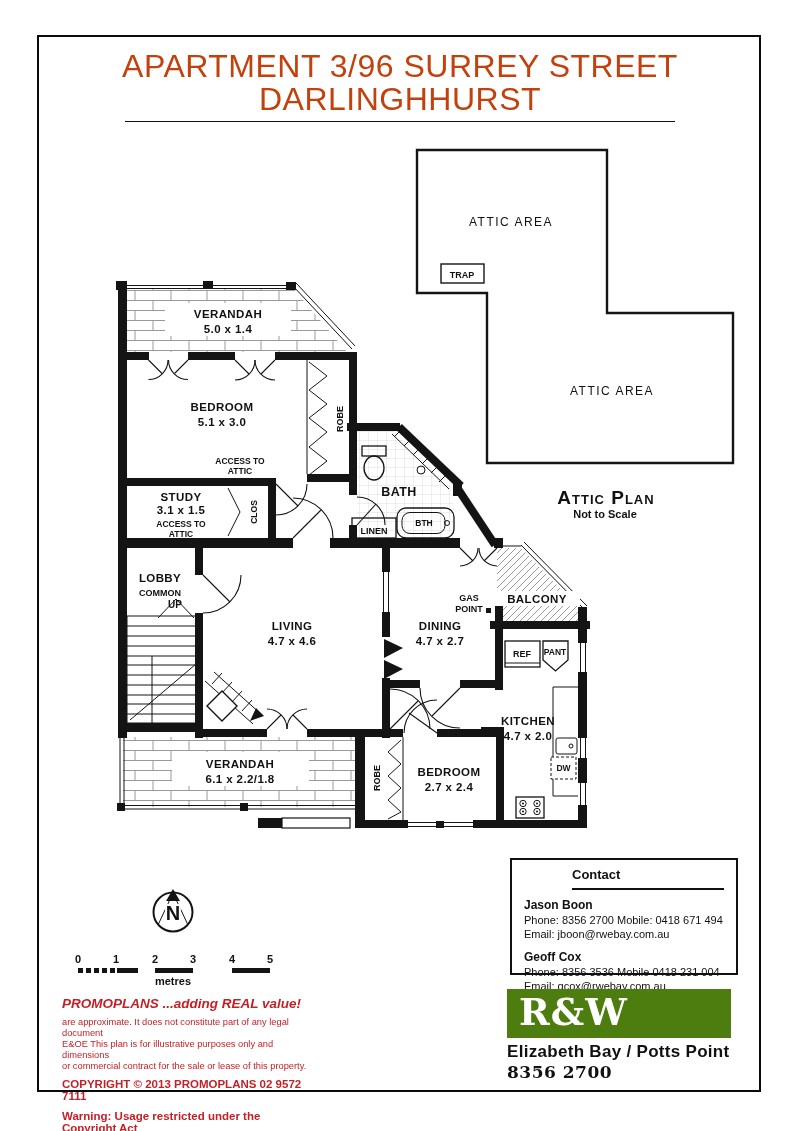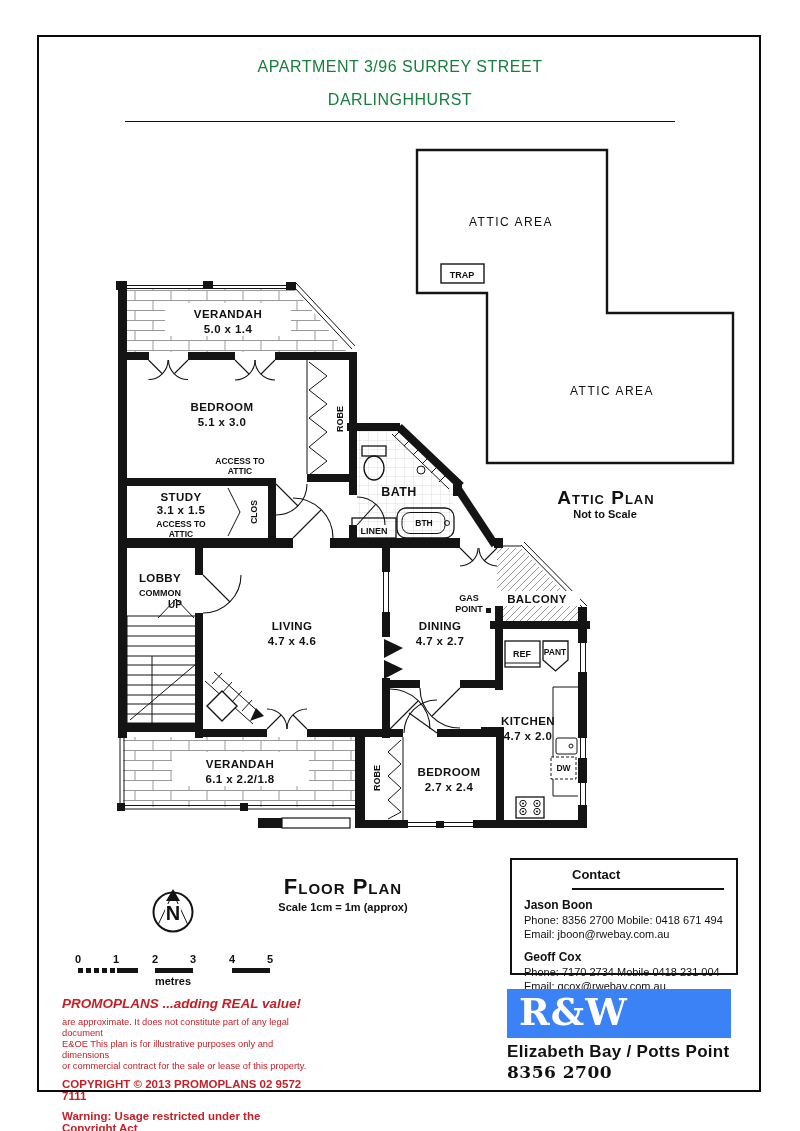--- a/index.html
+++ b/index.html
@@ -1,20 +1,20 @@
 <!DOCTYPE html>
 <html><head>
 <meta charset="utf-8">
 <style>
   html,body{margin:0;padding:0;background:#fff;}
   .page{position:relative;width:800px;height:1131px;background:#fff;overflow:hidden;
         font-family:"Liberation Sans",sans-serif;color:#111;}
   .frame{position:absolute;left:37px;top:35px;width:720px;height:1053px;border:2.5px solid #0a0a0a;}
   .title-block{position:absolute;left:100px;top:50px;width:600px;text-align:center;
-        font-size:16px;letter-spacing:.5px;line-height:33px;color:#15803d;}
+        font-size:32px;letter-spacing:.5px;line-height:33px;color:#c2410c;}
   .title-rule{position:absolute;left:125px;top:121px;width:550px;border-top:1.5px solid #111;}
   svg{position:absolute;left:0;top:0;}
   .wall{fill:#141414;}
   .wline{stroke:#141414;stroke-width:8;}
   .thin{stroke:#141414;stroke-width:1.3;fill:none;}
   .thin2{stroke:#141414;stroke-width:1;fill:none;}
   .arc{stroke:#141414;stroke-width:1.1;fill:none;}
   .t-room{font:bold 11.5px "Liberation Sans",sans-serif;letter-spacing:.4px;text-anchor:middle;fill:#111;}
   .t-sm{font:bold 9px "Liberation Sans",sans-serif;text-anchor:middle;fill:#111;}
   .t-xs{font:bold 8.5px "Liberation Sans",sans-serif;text-anchor:middle;fill:#111;}
@@ -23,21 +23,21 @@
   .t-note{font:bold 11px "Liberation Sans",sans-serif;text-anchor:middle;fill:#111;}
   .t-n{font:bold 20px "Liberation Sans",sans-serif;text-anchor:middle;fill:#111;paint-order:stroke;stroke:#fff;stroke-width:4px;}
   .fp-caption{position:absolute;left:237px;top:874px;width:212px;text-align:center;}
   .fp-caption .l1{font-weight:bold;font-size:22px;font-variant:small-caps;letter-spacing:1px;}
   .fp-caption .l2{font-weight:bold;font-size:11px;margin-top:1px;}
   .contact-box{position:absolute;left:510px;top:858px;width:228px;height:117px;border:2px solid #111;
         box-sizing:border-box;padding:8px 12px;font-size:11px;line-height:14px;}
   .contact-box .head{font-weight:bold;font-size:13px;border-bottom:2px solid #111;padding-bottom:6px;margin-bottom:8px;margin-left:48px;}
   .contact-box .agent{margin-bottom:9px;}
   .contact-box .nm{font-weight:bold;font-size:12px;margin-bottom:1px;margin-top:8px;}
-  .logo-box{position:absolute;left:507px;top:989px;width:224px;height:49px;background:#3b82f6;text-align:center;}
+  .logo-box{position:absolute;left:507px;top:989px;width:224px;height:49px;background:#4d7c0f;text-align:center;}
   .logo-box span{font-family:"DejaVu Serif",serif;font-weight:bold;font-size:37px;color:#fff;
         position:absolute;left:12px;top:1px;letter-spacing:1px;}
   .office-line{position:absolute;left:507px;top:1042px;font-family:Liberation Sans, sans-serif;
         font-weight:bold;font-size:17px;letter-spacing:.3px;}
   .phone-line{position:absolute;left:507px;top:1062px;font-family:"DejaVu Serif",serif;
         font-weight:bold;font-size:17px;letter-spacing:.5px;}
   .promo{position:absolute;left:62px;top:996px;width:250px;color:#c32127;}
   .promo .tag{font-weight:bold;font-style:italic;font-size:13.5px;margin-bottom:6px;}
   .promo .fine{font-size:9.3px;line-height:11px;}
   .promo .cpy{font-weight:bold;font-size:11.5px;margin-top:6px;}
@@ -303,35 +303,31 @@
         <rect class="wall" x="102" y="968" width="5" height="5"></rect>
         <rect class="wall" x="110" y="968" width="5" height="5"></rect>
         <rect class="wall" x="117" y="968" width="21" height="5"></rect>
         <rect class="wall" x="155" y="968" width="38" height="5"></rect>
         <rect class="wall" x="232" y="968" width="38" height="5"></rect>
       </g>
       <text class="t-note" style="font-weight:bold" x="173" y="985">metres</text>
     </g>
   </svg>
 
-  <div class="fp-caption">
-    <div class="l1">Floor Plan</div>
-    <div class="l2">Scale 1cm = 1m (approx)</div>
-  </div>
 
   <div class="contact-box">
     <div class="head">Contact</div>
     <div class="agent">
       <div class="nm">Jason Boon</div>
       <div>Phone:  8356 2700  Mobile:  0418 671 494</div>
       <div>Email:  jboon@rwebay.com.au</div>
     </div>
     <div class="agent">
       <div class="nm">Geoff Cox</div>
-      <div>Phone:  7170 2734  Mobile  0418 231 004</div>
+      <div>Phone:  8356 3536  Mobile  0418 231 004</div>
       <div>Email:  gcox@rwebay.com.au</div>
     </div>
   </div>
 
   <div class="logo-box">
     <span>R&amp;W</span>
   </div>
   <div class="office-line">Elizabeth Bay / Potts Point</div>
   <div class="phone-line">8356 2700</div>
 

